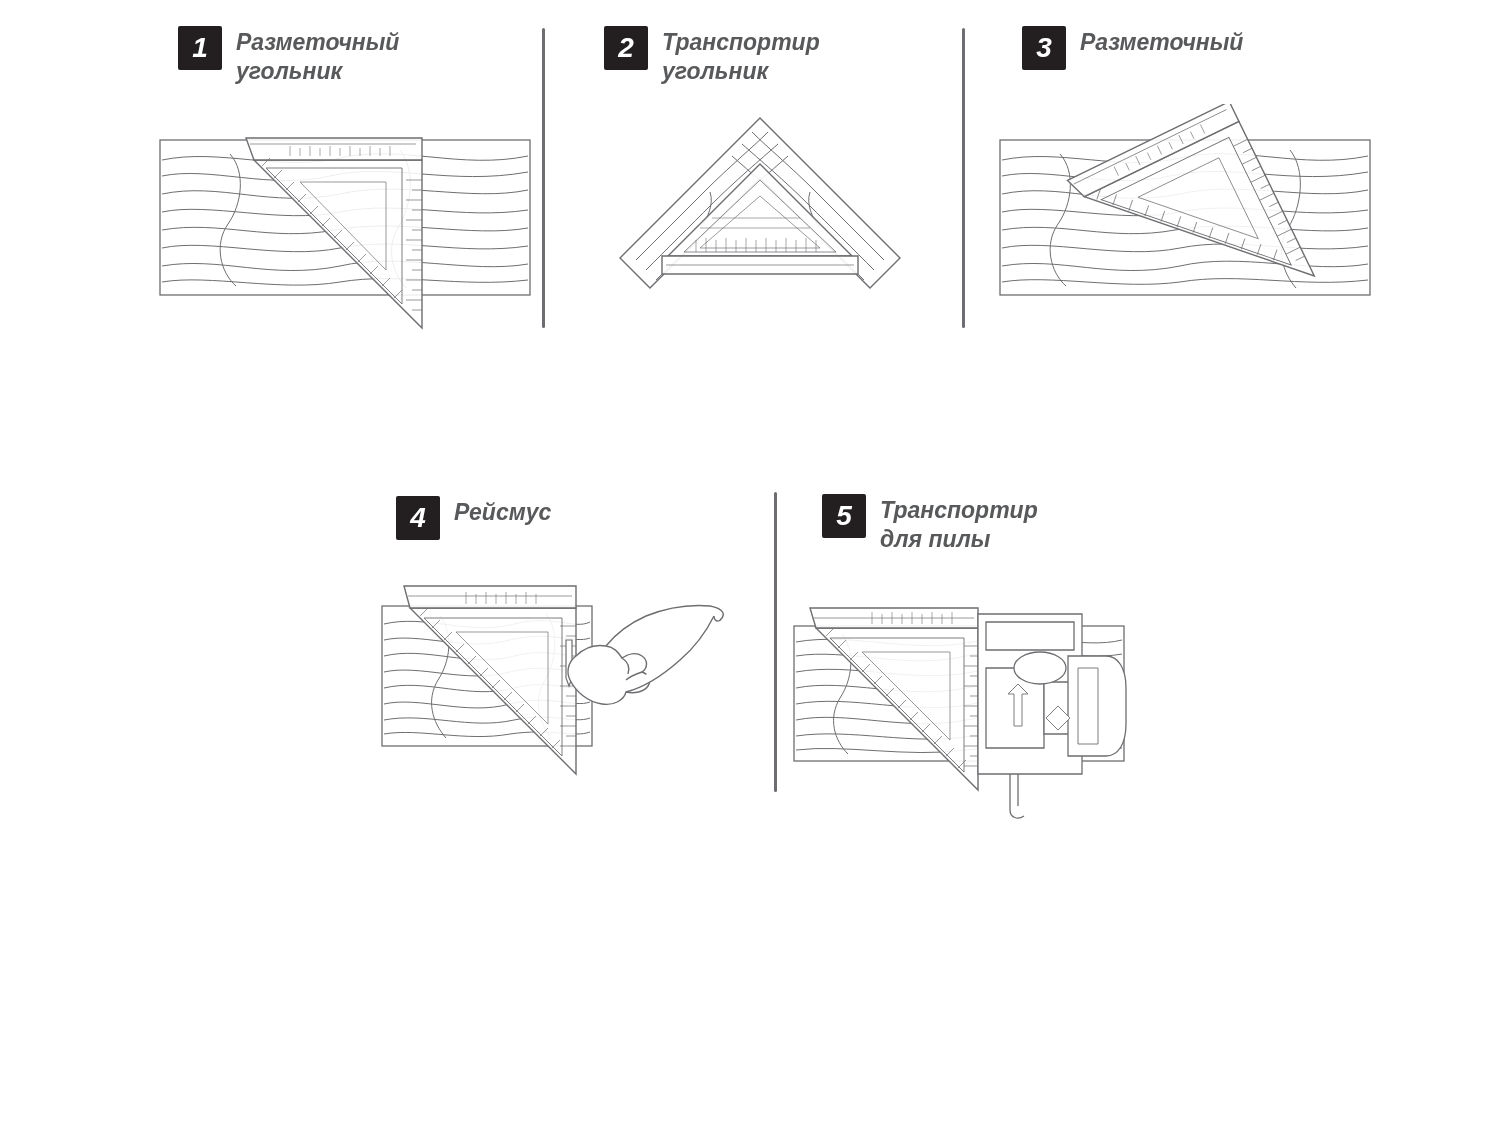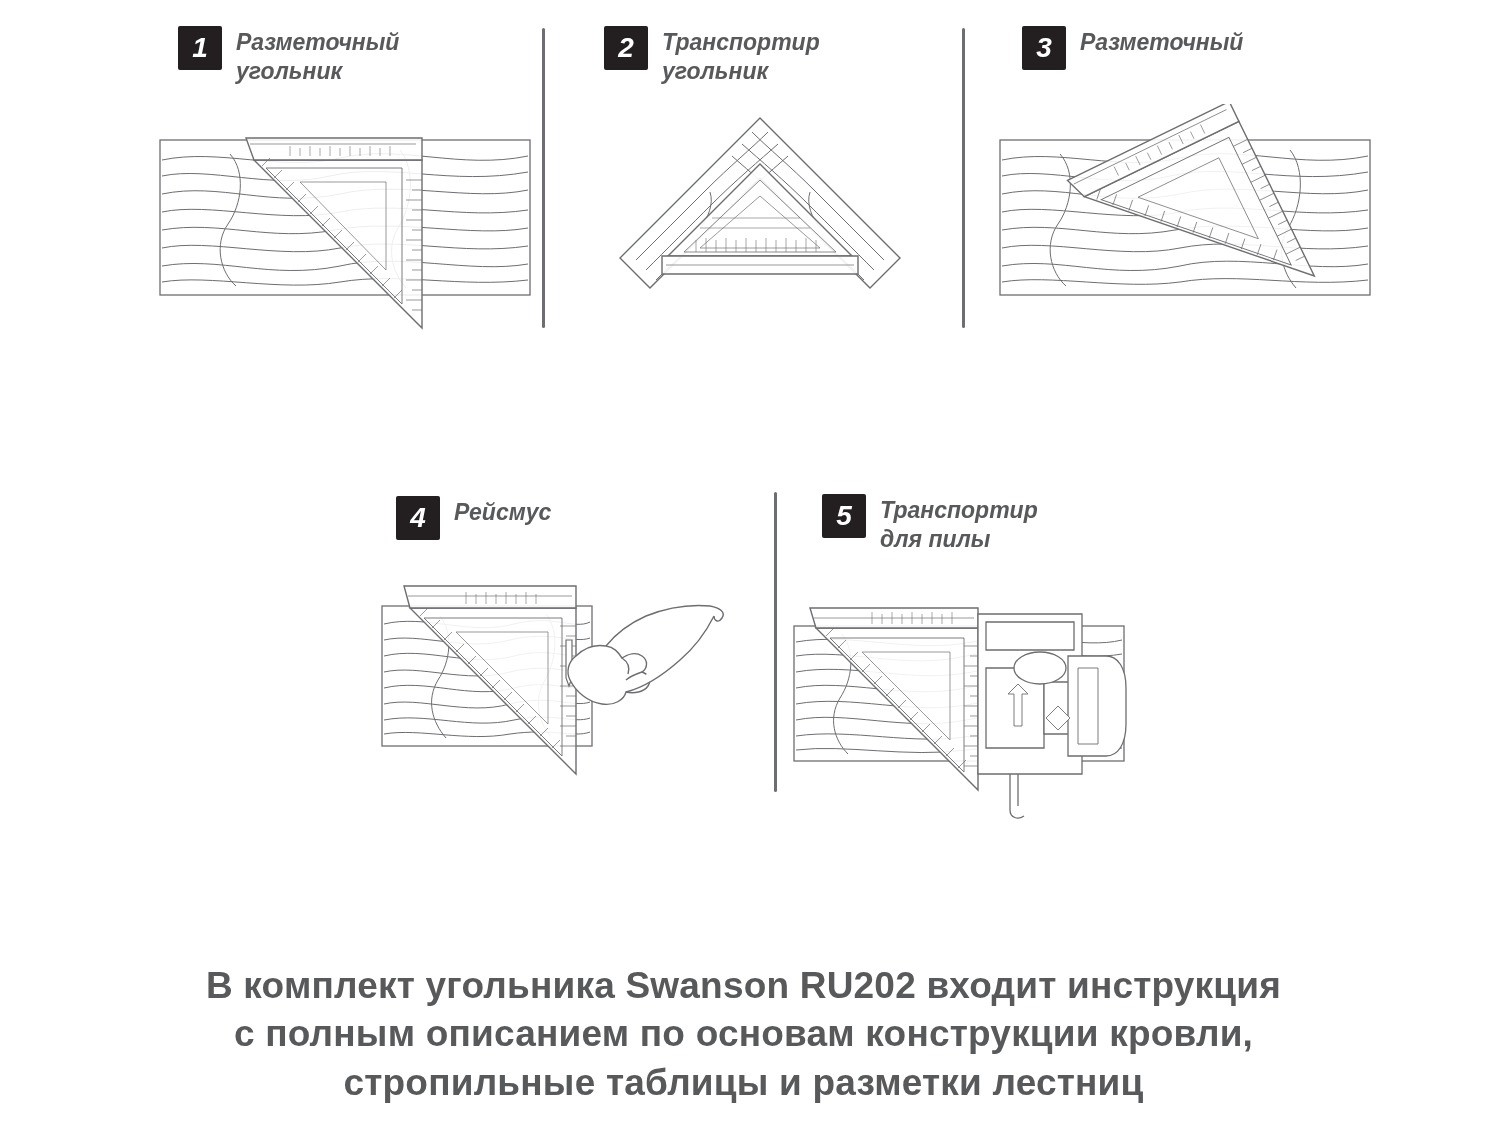--- a/index.html
+++ b/index.html
@@ -483,17 +483,14 @@
         <path d="M226 96 L236 86 L246 96 L240 96 L240 128 L232 128 L232 96 Z" stroke-width="0.9"></path>
 
         <path d="M276 108 L288 120 L276 132 L264 120 Z" stroke-width="0.9"></path>
 
         <path d="M228 176 L228 212 C228 220, 236 222, 242 218" fill="none"></path>
         <path d="M236 176 L236 208" fill="none"></path>
       </g>
     </svg>
   </div>
 
-  <div class="caption">В комплект  угольника Swanson  RU202 входит инструкция
-с полным описанием по основам конструкции  кровли,
-стропильные таблицы и разметки лестниц</div>
 
 </div>
 
 </body></html>

